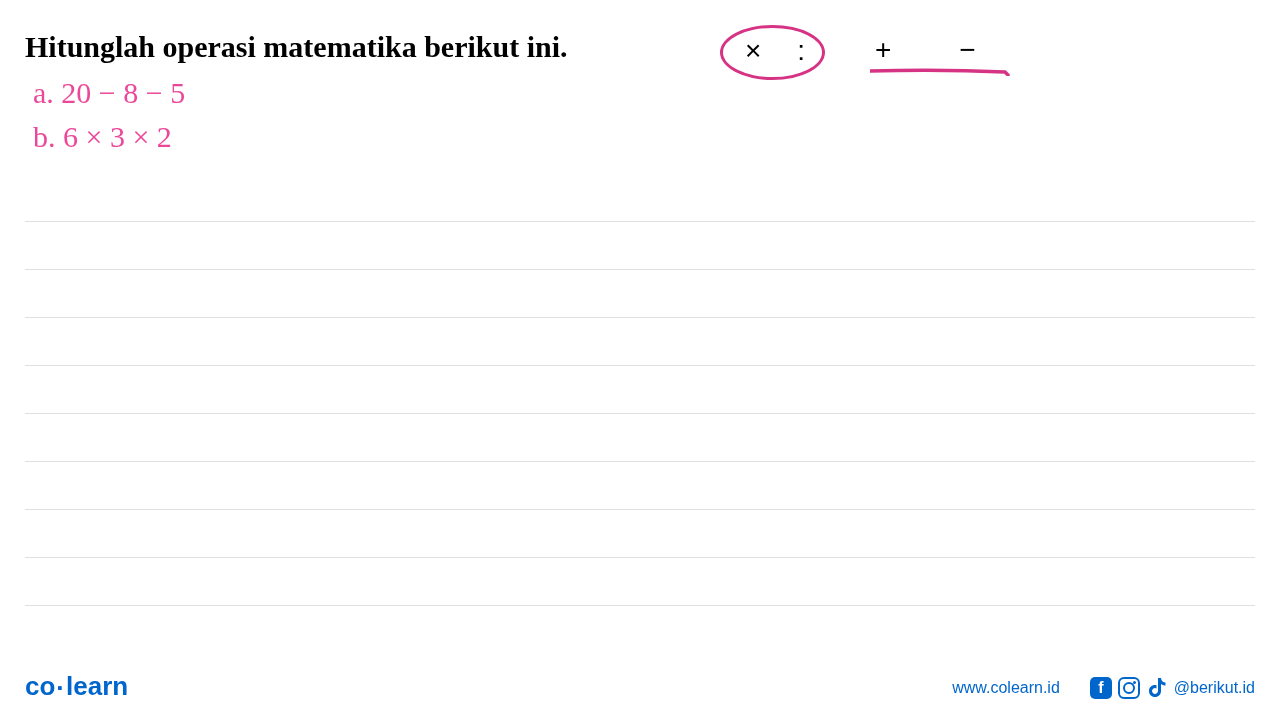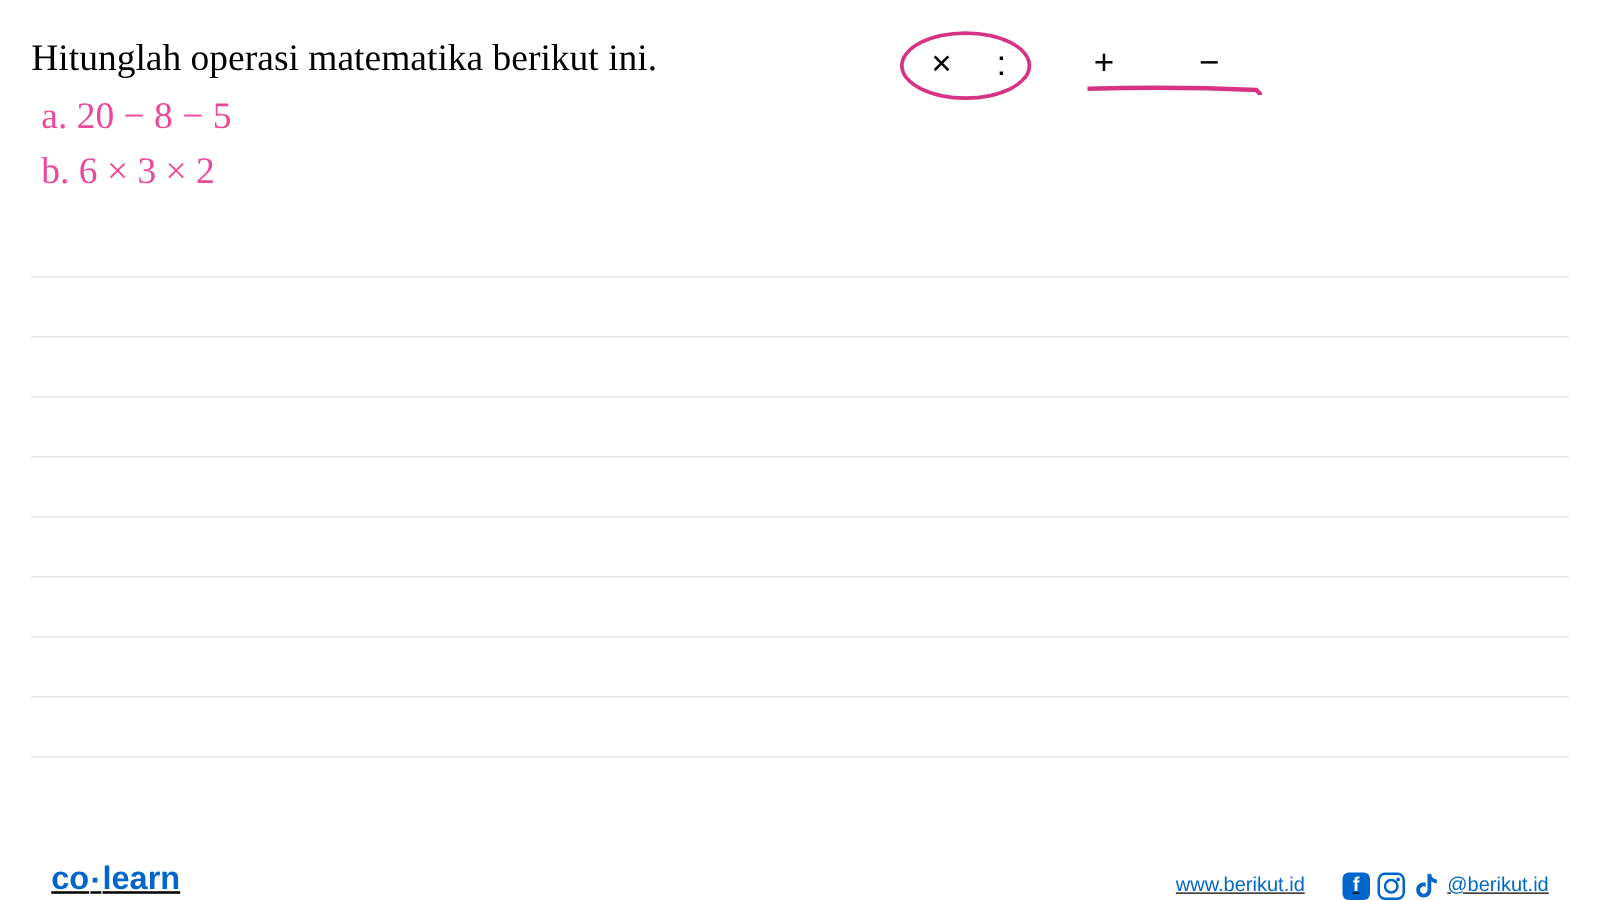--- a/index.html
+++ b/index.html
@@ -16,21 +16,21 @@
       overflow: hidden;
     }
     .content-area {
       padding: 30px 25px 0 25px;
       position: relative;
     }
     .question-title {
       font-size: 30px;
       color: #000;
       margin-bottom: 12px;
-      font-weight: normal;
+      font-weight: bold;
     }
     .problem-item {
       font-size: 30px;
       color: #ec4899;
       margin-left: 8px;
       margin-bottom: 10px;
       font-weight: normal;
     }
     .annotation-area {
       position: absolute;
@@ -81,24 +81,23 @@
       height: 48px;
       border-bottom: 1px solid #e0e0e0;
     }
     .footer {
       position: absolute;
       bottom: 0;
       left: 0;
       right: 0;
       height: 65px;
       display: flex;
-      align-items: flex-end;
+      align-items: center;
       justify-content: space-between;
-      padding: 0 41px;
-      text-decoration: underline;
+      padding: 0 25px;
     }
     .logo {
       font-size: 26px;
       font-weight: bold;
       color: #0066cc;
       font-family: Arial, sans-serif;
     }
     .logo .co {
       color: #0066cc;
     }
@@ -213,21 +212,21 @@
   <div class="line"></div>
   <div class="line"></div>
   <div class="line"></div>
 </div>
 
 <div class="footer">
   <div class="logo">
     <span class="co">co</span><span class="dot">·</span><span class="learn">learn</span>
   </div>
   <div class="footer-right">
-    <div class="website-url">www.berikut.id</div>
+    <div class="website-url">www.colearn.id</div>
     <div class="social-group">
       <span class="social-icon fb-icon">f</span>
       <span class="social-icon ig-icon"></span>
       <span class="social-icon tiktok-icon">
         <svg width="18" height="20" viewBox="0 0 18 20" fill="#0066cc">
           <path d="M13 0c0 2.5 2 4.5 4.5 4.5v3c-1.5 0-3-.5-4.5-1.5v7c0 3.5-2.5 6-6 6s-6-2.5-6-6 2.5-6 6-6c.5 0 1 0 1.5.2v3.3c-.5-.3-1-.5-1.5-.5-1.5 0-3 1.5-3 3s1.5 3 3 3 3-1.5 3-3V0h3z"></path>
         </svg>
       </span>
       <span class="social-handle">@berikut.id</span>
     </div>

